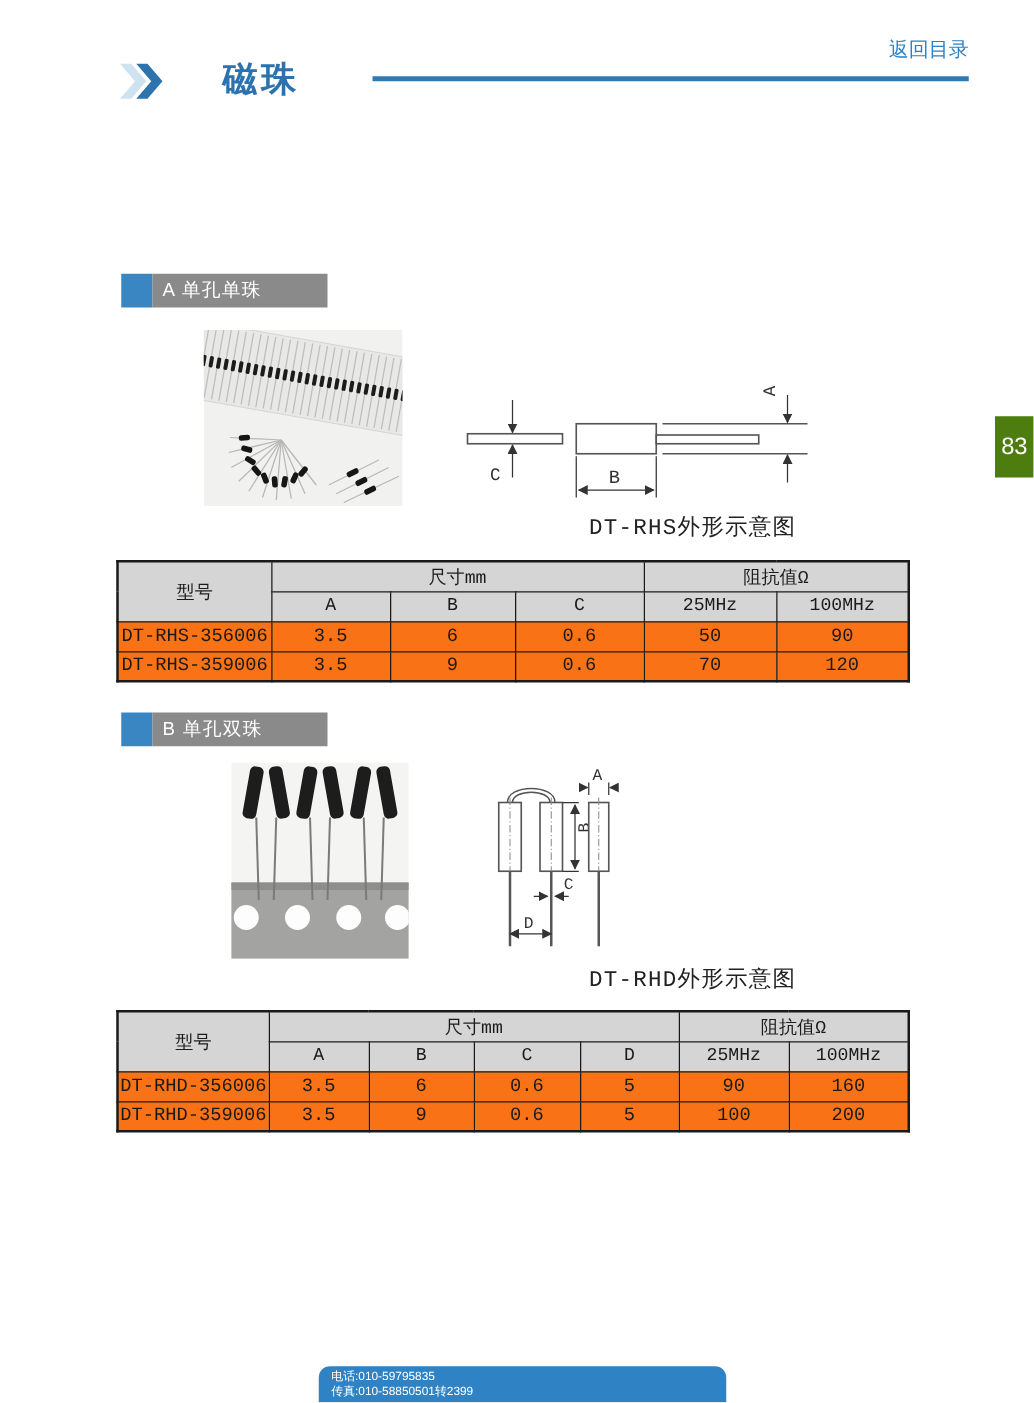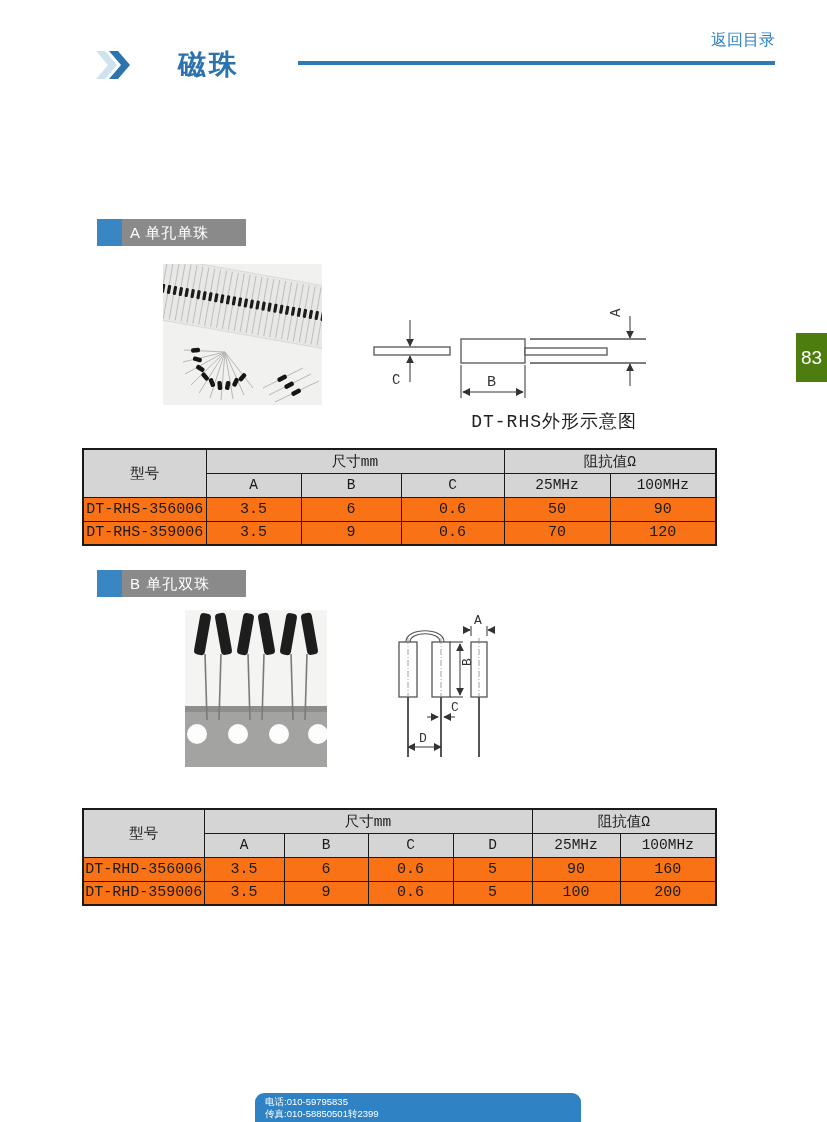--- a/index.html
+++ b/index.html
@@ -28,21 +28,21 @@
   .title-rule { flex:1; height:4px; background:#2e7ab5; margin-bottom:5px; }
 
   
   .intro {
     position:absolute; top:106px; left:100px; width:640px;
     font-size:15.5px; line-height:26px; text-align:justify;
     text-indent:2em; color:#111;
   }
 
   
-  .section-bar { position:absolute; left:97px; width:149px; height:27px; display:flex; }
+  .section-bar { position:absolute; left:97px; width:165px; height:27px; display:flex; }
   .section-bar .sq { width:25px; height:27px; background:#3a86c2; }
   .section-bar .lbl {
     flex:1; background:#8a8a8a; color:#ffffff; font-size:15px;
     line-height:27px; padding-left:8px; letter-spacing:1px;
     font-family:"Liberation Sans", sans-serif;
   }
   .bar-a { top:219px; }
   .bar-b { top:570px; }
 
   
@@ -53,21 +53,21 @@
   .caption {
     position:absolute; left:97px; width:540px; text-align:right;
     font-size:18px; color:#222; letter-spacing:1px;
     font-family:"Liberation Mono","Liberation Serif", monospace;
   }
   .cap-a { top:409px; }
   .cap-b { top:771px; }
 
   
   .spec-table {
-    position:absolute; left:82px; width:633px;
+    position:absolute; left:93px; width:633px;
     border-collapse:collapse; table-layout:fixed;
     border:2px solid #1a1a1a;
     padding-left:17px;
   }
   .tbl-a { top:448px; }
   .tbl-b { top:808px; }
   .spec-table th, .spec-table td {
     border:1px solid #1a1a1a; height:24px; text-align:center;
     font-weight:normal; padding:0;
   }
@@ -395,20 +395,21 @@
       <g stroke="#333" stroke-width="1">
         <line x1="88" y1="22" x2="88" y2="12"></line>
         <line x1="104" y1="22" x2="104" y2="12"></line>
         <line x1="84" y1="16" x2="87" y2="16" marker-end="url(#ar2)"></line>
         <line x1="108" y1="16" x2="105" y2="16" marker-end="url(#ar2)"></line>
       </g>
       <text x="91" y="10" font-size="13" fill="#333">A</text>
     </svg>
   </div>
 
+  <div class="caption cap-b">DT-RHD外形示意图</div>
 
   <table class="spec-table tbl-b">
     <colgroup>
       <col style="width:121px">
         <col style="width:80px">
         <col style="width:84px">
         <col style="width:85px">
       <col style="width:79px">
         <col style="width:88px">
         <col style="width:96px">

